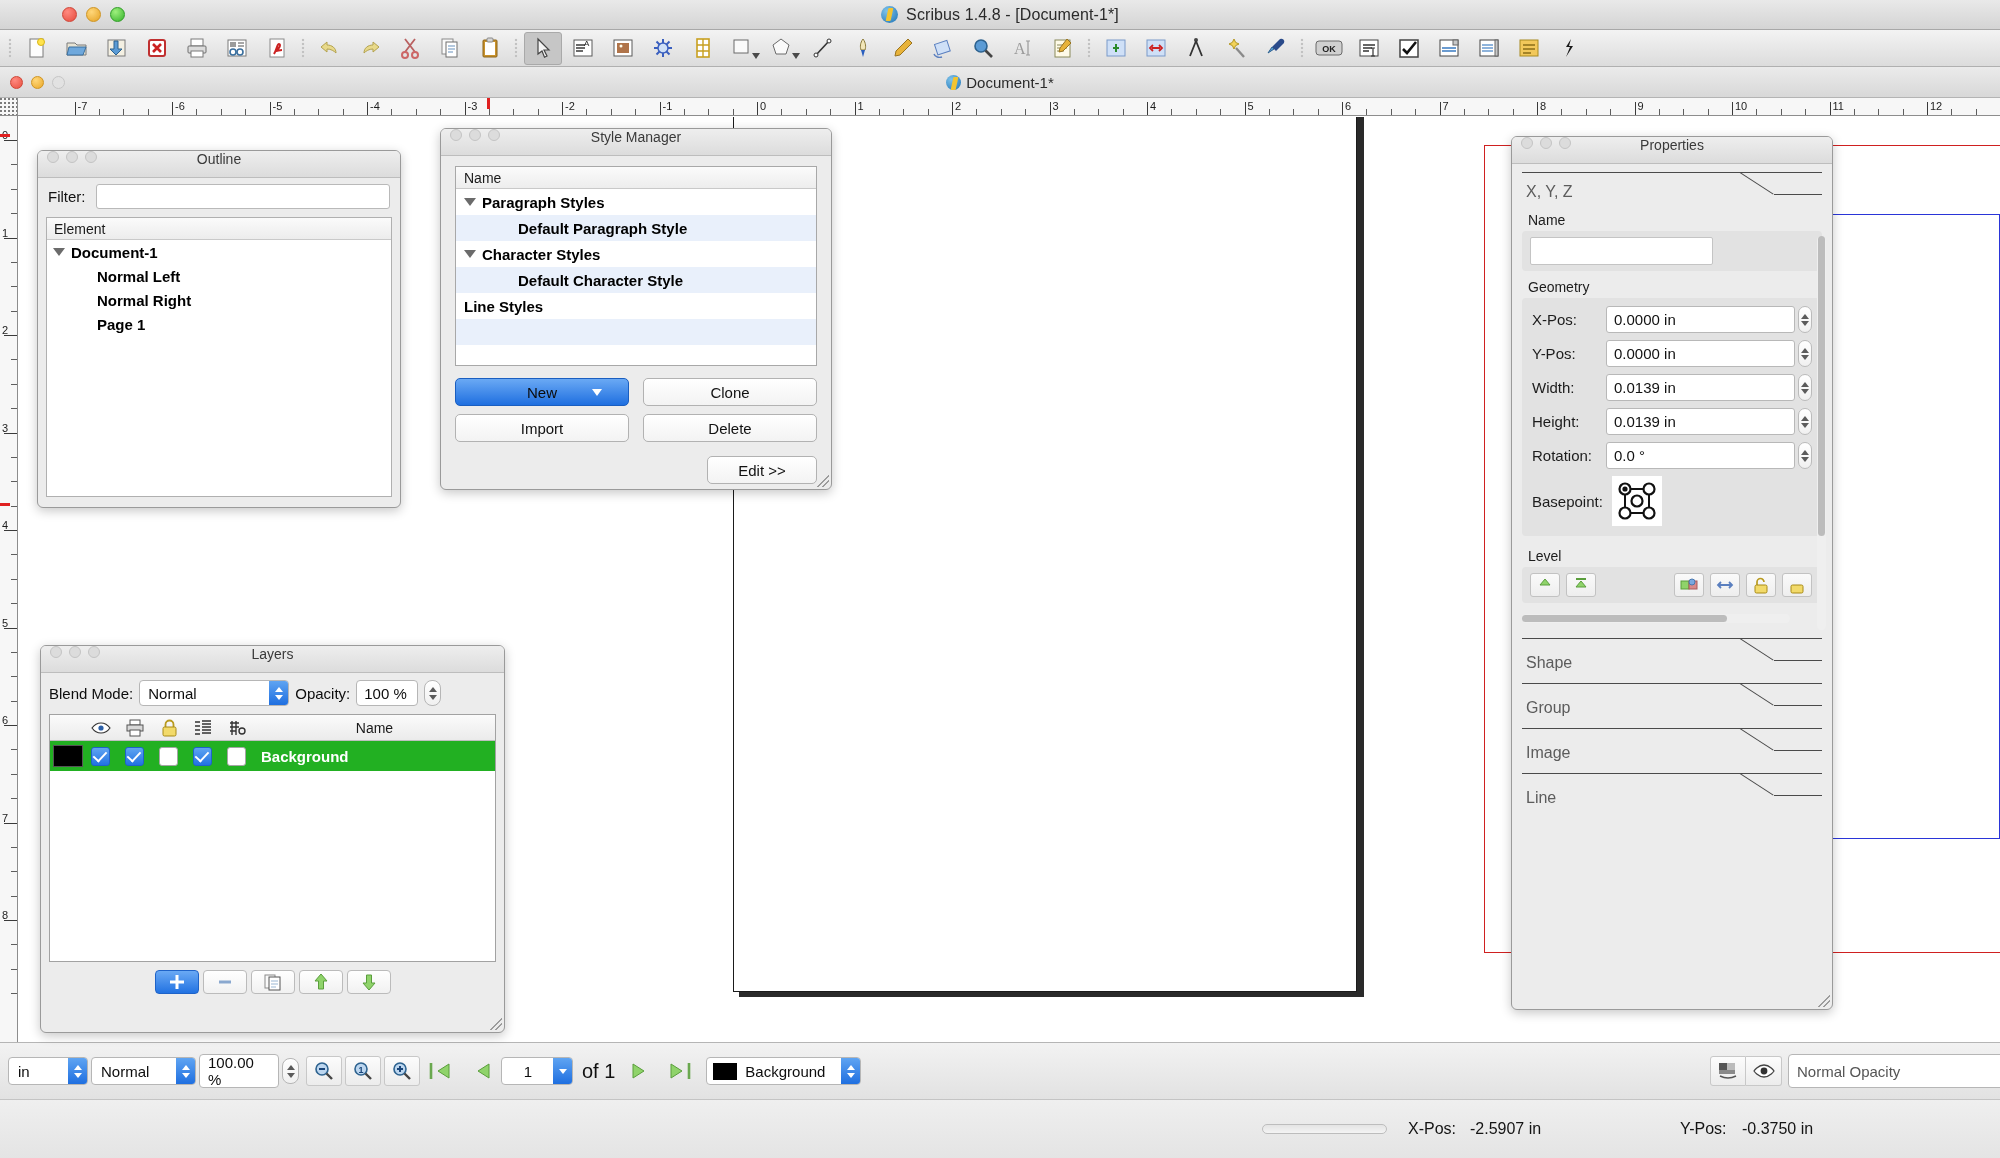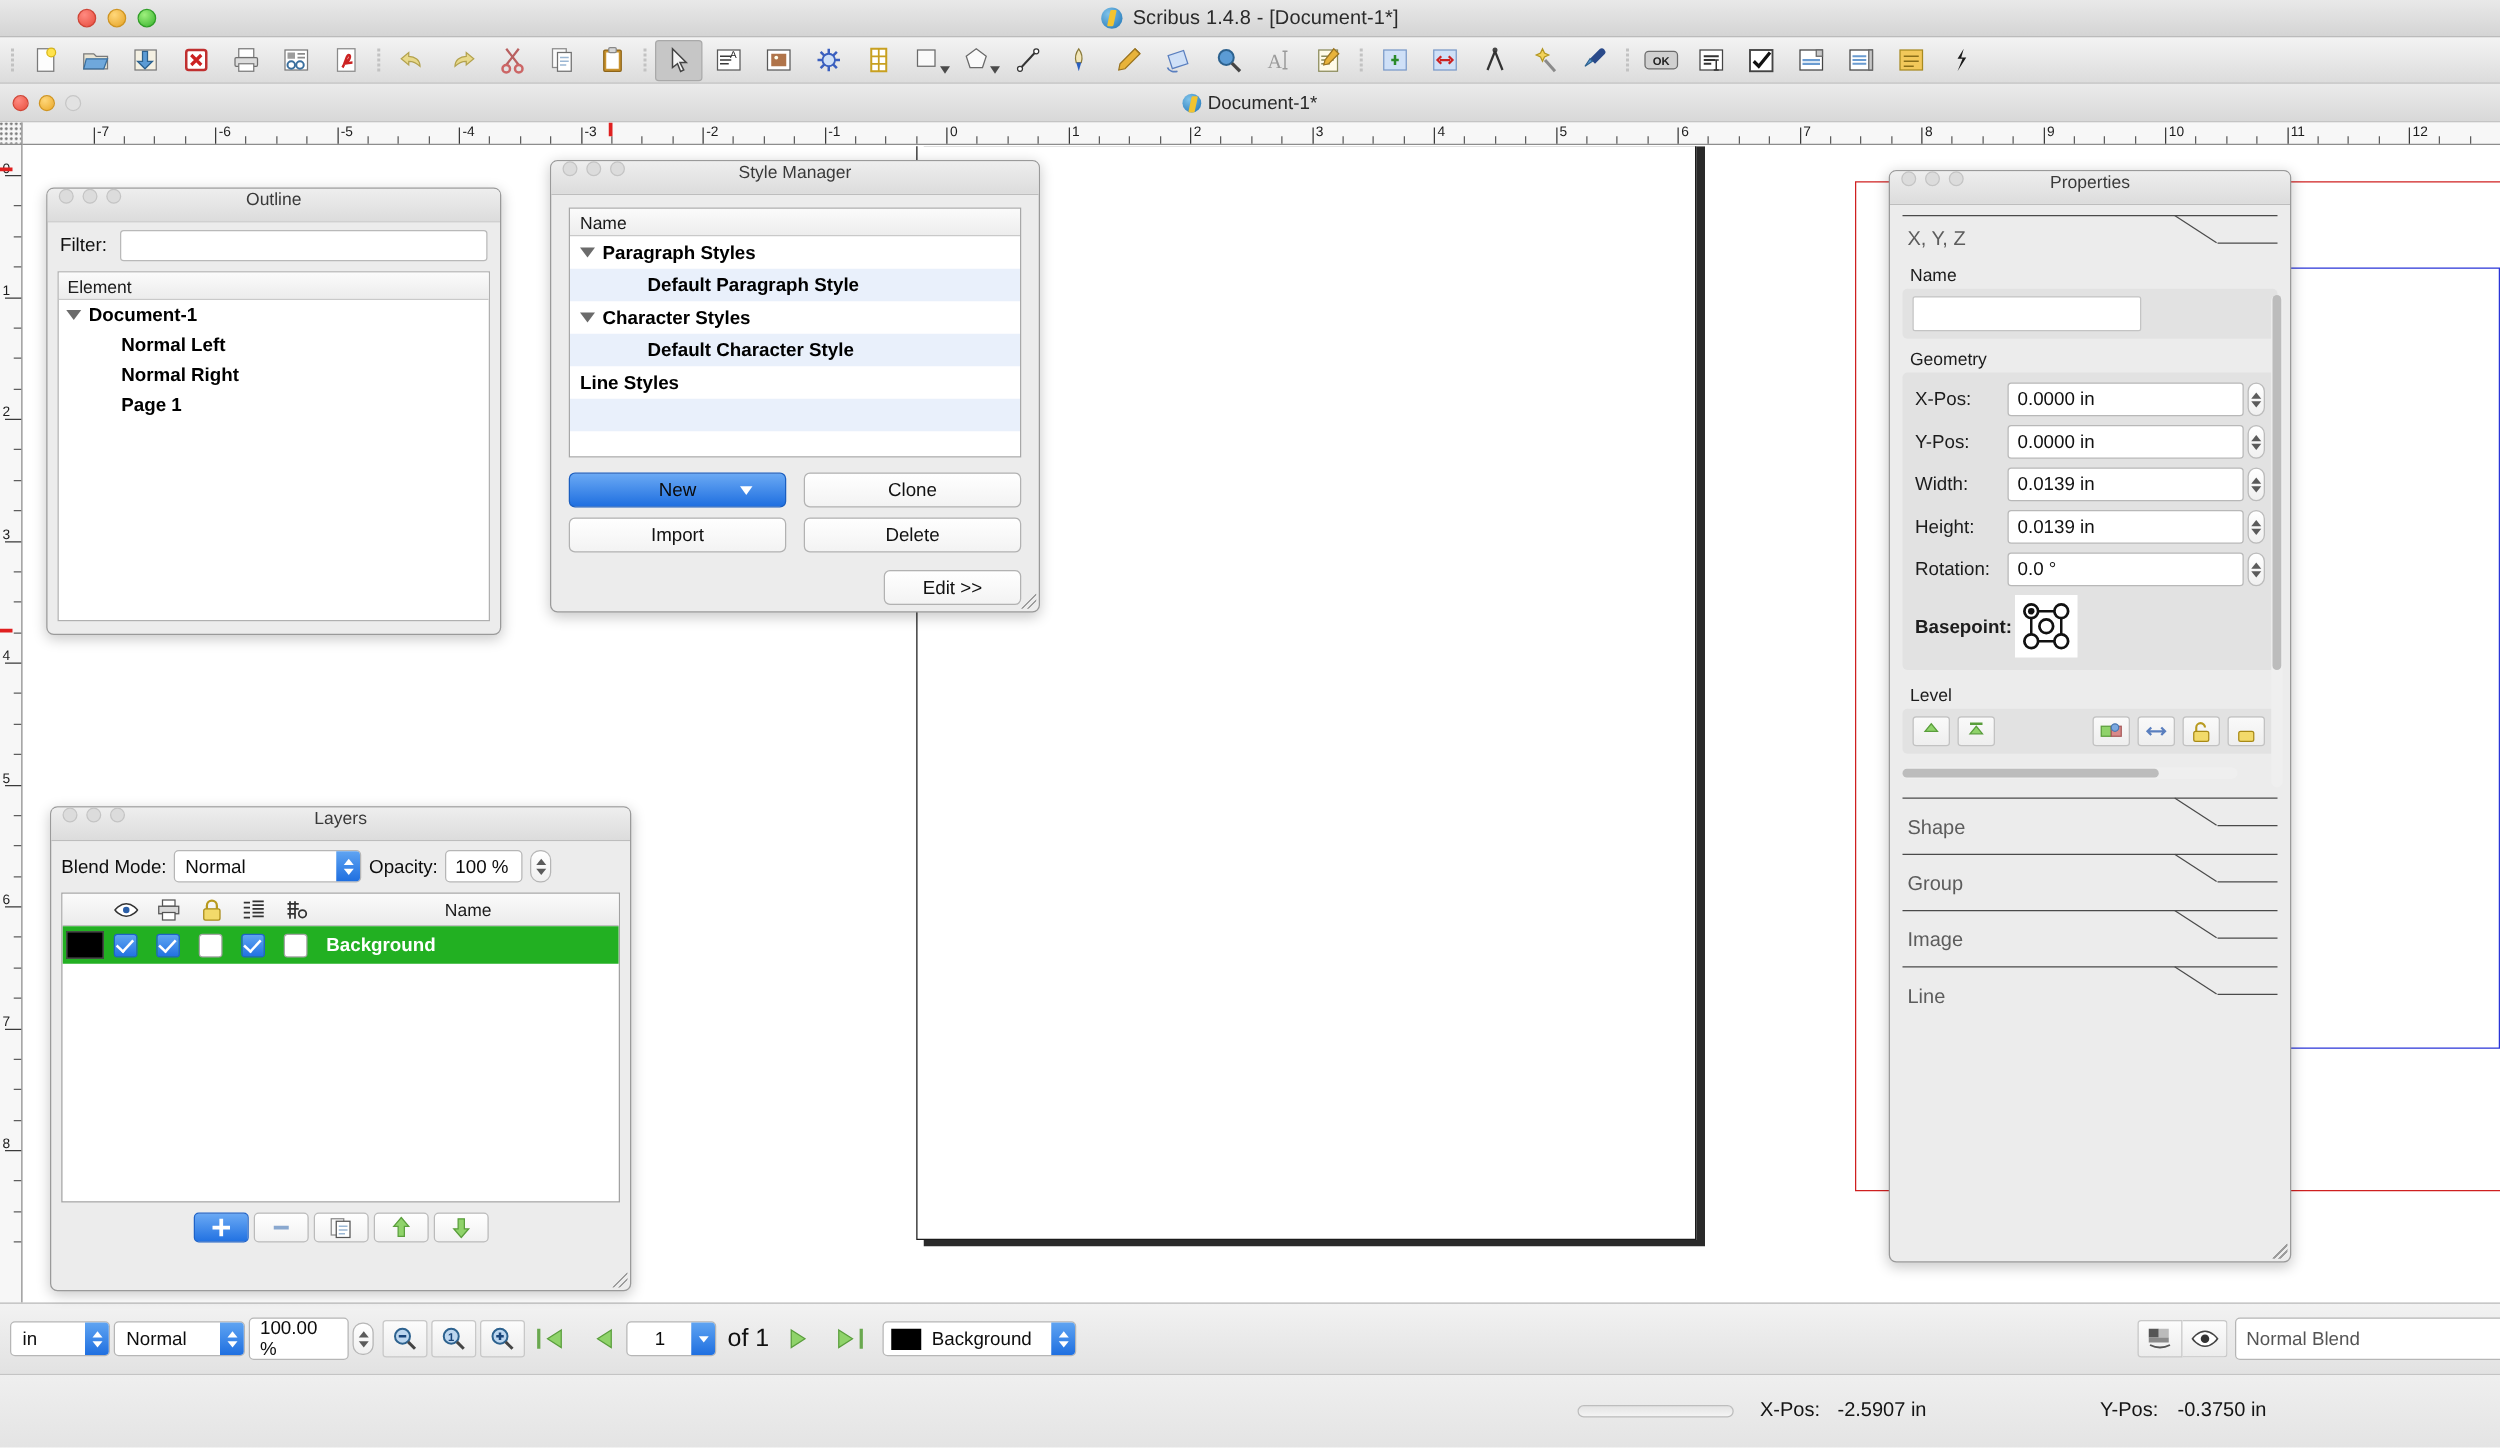--- a/index.html
+++ b/index.html
@@ -313,21 +313,21 @@
   .geo-lbl { width: 74px; font-size: 15px; color: #1c1c1c; }
   .geo-inp {
     flex: 1; height: 27px; background: #fff; border: 1px solid #b8b8b8; border-radius: 3px;
     display: flex; align-items: center; padding-left: 7px; font-size: 15px; color: #111;
   }
   .geo-spin {
     width: 14px; height: 27px; margin-left: 3px; border: 1px solid #bbb; border-radius: 7px;
     background: linear-gradient(to bottom,#fff,#f0f0f0);
     display: flex; flex-direction: column; align-items: center; justify-content: center; gap: 2px;
   }
-  .basepoint-row { display: flex; align-items: center; margin-top: 4px; font-weight: bold; }
+  .basepoint-row { display: flex; align-items: center; margin-top: 4px; }
   .bp-box {
     width: 50px; height: 50px; background: #fff; display: flex;
     align-items: center; justify-content: center; margin-left: 6px;
   }
   .prop-scroll {
     position: absolute; right: 6px; top: 72px; width: 9px; height: 394px;
     background: #efefef; border-radius: 5px;
   }
   .prop-scroll::after {
     content: ""; position: absolute; left: 1px; top: 0; width: 7px; height: 300px;
@@ -1281,21 +1281,21 @@
         <path d="M3 15q8 4 16 0" stroke="#555" stroke-width="1.4" fill="none"></path>
       </svg>
     </div>
     <div class="sb-btn" style="border-radius:0 3px 3px 0;border-left:none">
       <svg width="24" height="18" viewBox="0 0 24 18">
         <path d="M2 9s4-6 10-6 10 6 10 6-4 6-10 6S2 9 2 9z" fill="#fff" stroke="#444" stroke-width="1.3"></path>
         <circle cx="12" cy="9" r="3.4" fill="#333"></circle>
       </svg>
     </div>
     <div class="sb-plain" style="width:236px;margin-left:6px;justify-content:space-between;color:#555">
-      <span data-bind="statusbar.vision_value">Normal Blend</span>
+      <span data-bind="statusbar.vision_value">Normal Opacity</span>
 
     </div>
   </div>
 </div>
 
 <div class="coordbar">
   <div class="coord-slider"></div>
   <span class="coord-txt" style="left:1408px" data-bind="coordbar.x_pos_label">X-Pos:</span>
   <span class="coord-txt" style="left:1470px" data-bind="coordbar.x_pos_value">-2.5907 in</span>
   <span class="coord-txt" style="left:1680px" data-bind="coordbar.y_pos_label">Y-Pos:</span>

